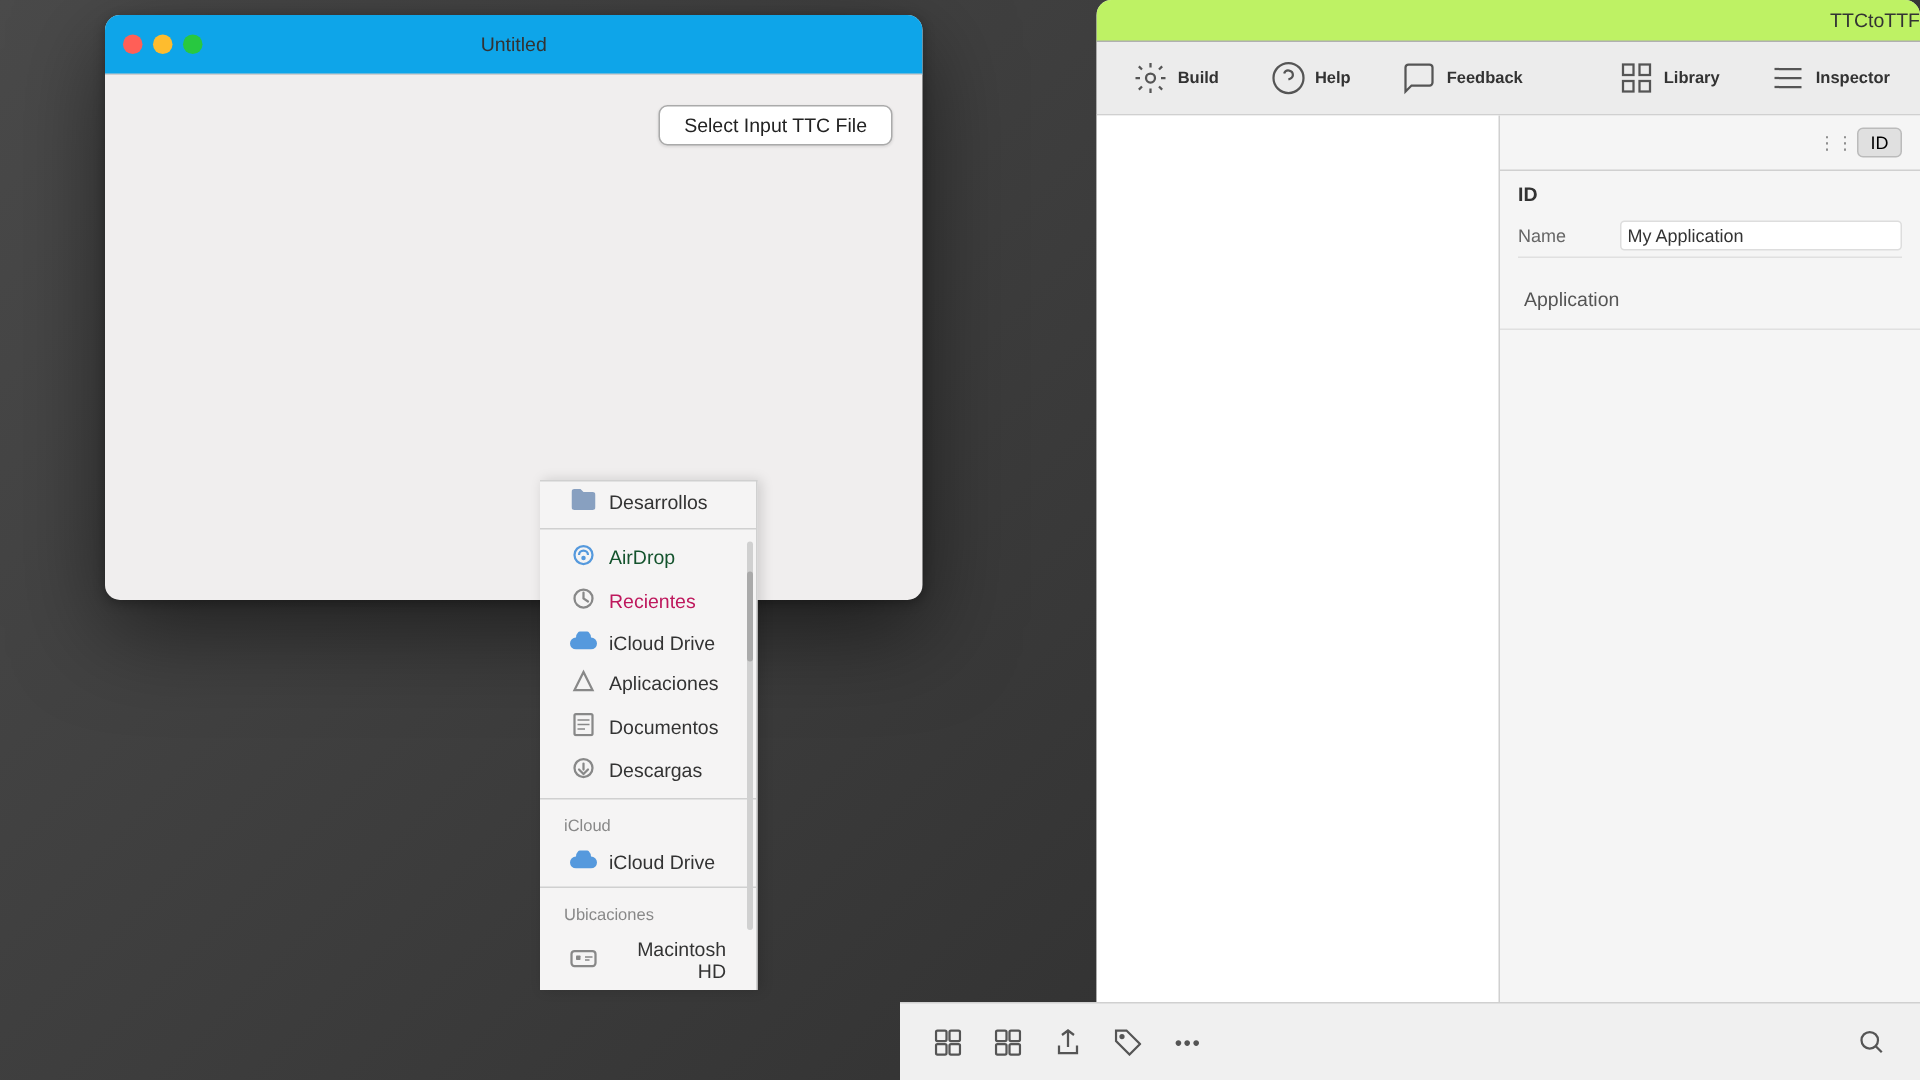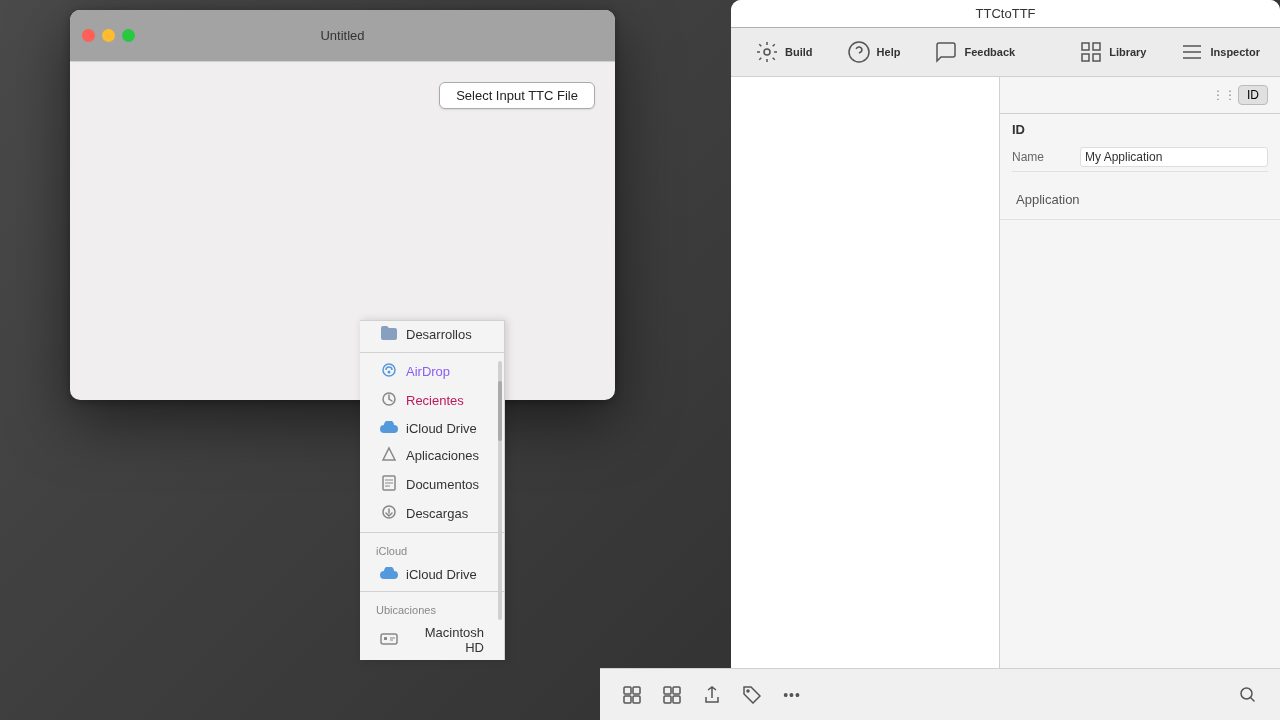--- a/index.html
+++ b/index.html
@@ -19,24 +19,24 @@
       left: 600;
       right: 0;
       bottom: 0;
       background: #ececec;
       border-radius: 10px 10px 0 0;
       overflow: hidden;
     }
 
     .bg-app-titlebar {
       height: 28px;
-      background: #ffffff;
-      display: flex;
-      align-items: center;
-      justify-content: center;
+      background: #bef264;
+      display: flex;
+      align-items: center;
+      justify-content: flex-end;
       border-bottom: 1px solid #b0b0b0;
       position: relative;
     }
 
     .bg-app-title {
       font-size: 13px;
       color: #333;
       font-weight: 500;
     }
 
@@ -189,22 +189,22 @@
       left: 70px;
       width: 545px;
       height: 390px;
       background: #f0eeee;
       border-radius: 10px;
       box-shadow: 0 20px 60px rgba(0,0,0,0.5), 0 2px 8px rgba(0,0,0,0.3);
       overflow: hidden;
     }
 
     .fg-titlebar {
-      height: 52px;
-      background: #a3a3a3;
+      height: 40px;
+      background: #0ea5e9;
       display: flex;
       align-items: center;
       padding: 4px 12px;
       position: relative;
       border-bottom: 1px solid #d0cece;
     }
 
     .window-controls {
       display: flex;
       gap: 7px;
@@ -476,21 +476,21 @@
   <div class="sidebar-divider"></div>
 
   <div class="sidebar-item">
     <span class="sidebar-item-icon">
       <svg width="16" height="16" viewBox="0 0 16 16" fill="none">
         <circle cx="8" cy="8" r="6" stroke="#5599dd" stroke-width="1.5" fill="none"></circle>
         <path d="M5 8 A3 3 0 0 1 11 8" stroke="#5599dd" stroke-width="1.5" fill="none"></path>
         <circle cx="8" cy="10" r="1.5" fill="#5599dd"></circle>
       </svg>
     </span>
-    <span style="font-size:13px;color:#8b5cf6;">AirDrop</span>
+    <span style="font-size:13px;color:#14532d;">AirDrop</span>
   </div>
 
   <div class="sidebar-item">
     <span class="sidebar-item-icon">
       <svg width="16" height="16" viewBox="0 0 16 16" fill="none">
         <circle cx="8" cy="8" r="6" stroke="#888" stroke-width="1.5" fill="none"></circle>
         <path d="M8 4v4l3 2" stroke="#888" stroke-width="1.5" stroke-linecap="round"></path>
       </svg>
     </span>
     <span style="font-size:13px;color:#be185d;">Recientes</span>

